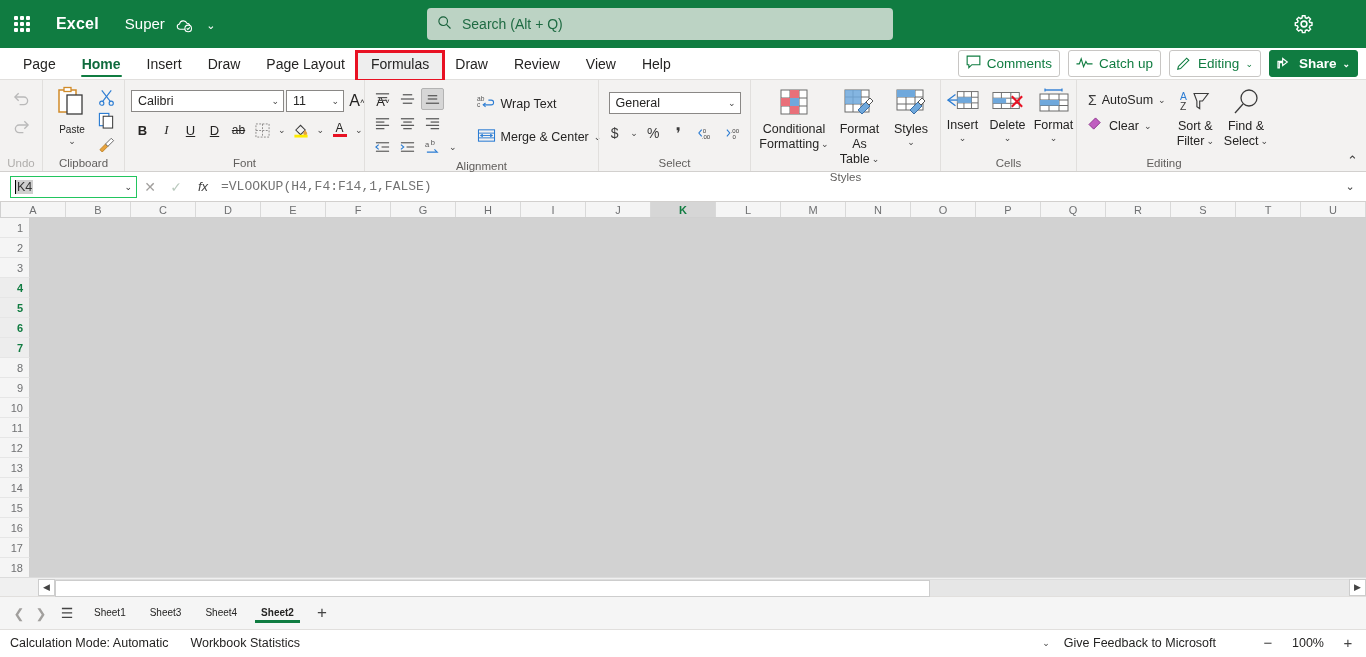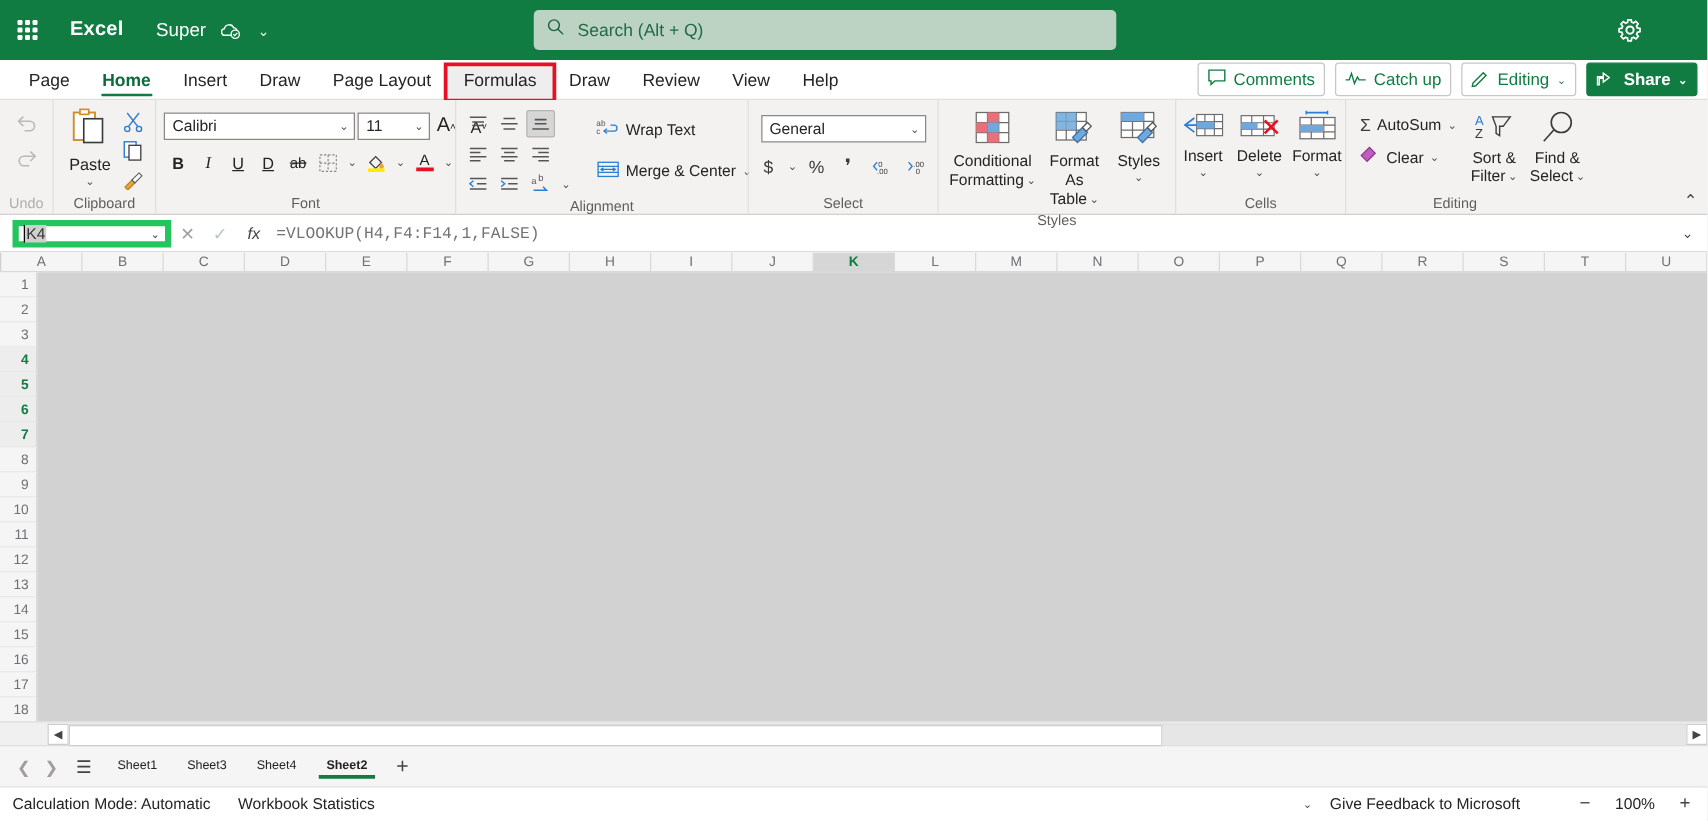--- a/index.html
+++ b/index.html
@@ -96,21 +96,21 @@
   .numfmt { width: 132px; }
 
   .ribcollapse { position: absolute; right: 8px; bottom: 3px; color: #444; font-size: 13px; cursor: pointer; }
 
   
   .fbar {
     height: 30px; background: #fff; display: flex; align-items: center;
     border-bottom: 1px solid #d2d0ce; padding: 0 4px;
   }
   .namebox {
-    width: 127px; height: 22px; border: 5px solid #22c55e; display: flex;
+    width: 127px; height: 22px; border: 1px solid #22c55e; display: flex;
     align-items: center; padding: 0 4px; font-size: 12.5px; margin-left: 6px; background:#fff;
   }
   .nb-val { background: #cfcfcf; color: #333; padding: 0 1px; }
   .nb-caret { width:1px; height:14px; background:#000; }
   .nb-chev { margin-left: auto; font-size: 9px; color: #333; }
   .fb-ic { width: 26px; text-align: center; font-size: 14px; color: #a19f9d; cursor: pointer; }
   .fb-fx { width: 28px; text-align: center; font-size: 13px; font-style: italic; color: #444; cursor: pointer; }
   .fb-input {
     flex: 1; height: 22px; border: none; outline: none; font-family: "Liberation Mono", monospace;
     font-size: 13px; color: #737373; padding-left: 4px;
@@ -307,21 +307,21 @@
   <div class="rgroup" style="width:82px">
     <div class="rbody">
       <div class="bigbtn" style="width:48px">
         <span>
           <svg width="32" height="34" viewBox="0 0 32 34">
               <rect x="3" y="4" width="17" height="22" fill="#fff" stroke="#d18b28" stroke-width="1.5"></rect>
               <rect x="8" y="1.5" width="7" height="4" fill="#fff" stroke="#d18b28" stroke-width="1.3"></rect>
               <rect x="11" y="9" width="15" height="19" fill="#fff" stroke="#3b3b3b" stroke-width="1.3"></rect>
             </svg>
         </span>
-        <span style="font-size:13px">Paste</span>
+        <span style="font-size:10px">Paste</span>
         <span class="chev">⌄</span>
       </div>
       <div style="display:flex;flex-direction:column;gap:1px;padding-top:2px">
         <span class="icbtn">
           <svg width="17" height="17" viewBox="0 0 18 18">
               <line x1="4" y1="1.5" x2="13" y2="13" stroke="#2b7cd3" stroke-width="1.2"></line>
               <line x1="14" y1="1.5" x2="5" y2="13" stroke="#2b7cd3" stroke-width="1.2"></line>
               <circle cx="4" cy="15" r="2.2" fill="none" stroke="#2b7cd3" stroke-width="1.2"></circle>
               <circle cx="14" cy="15" r="2.2" fill="none" stroke="#2b7cd3" stroke-width="1.2"></circle>
             </svg>

